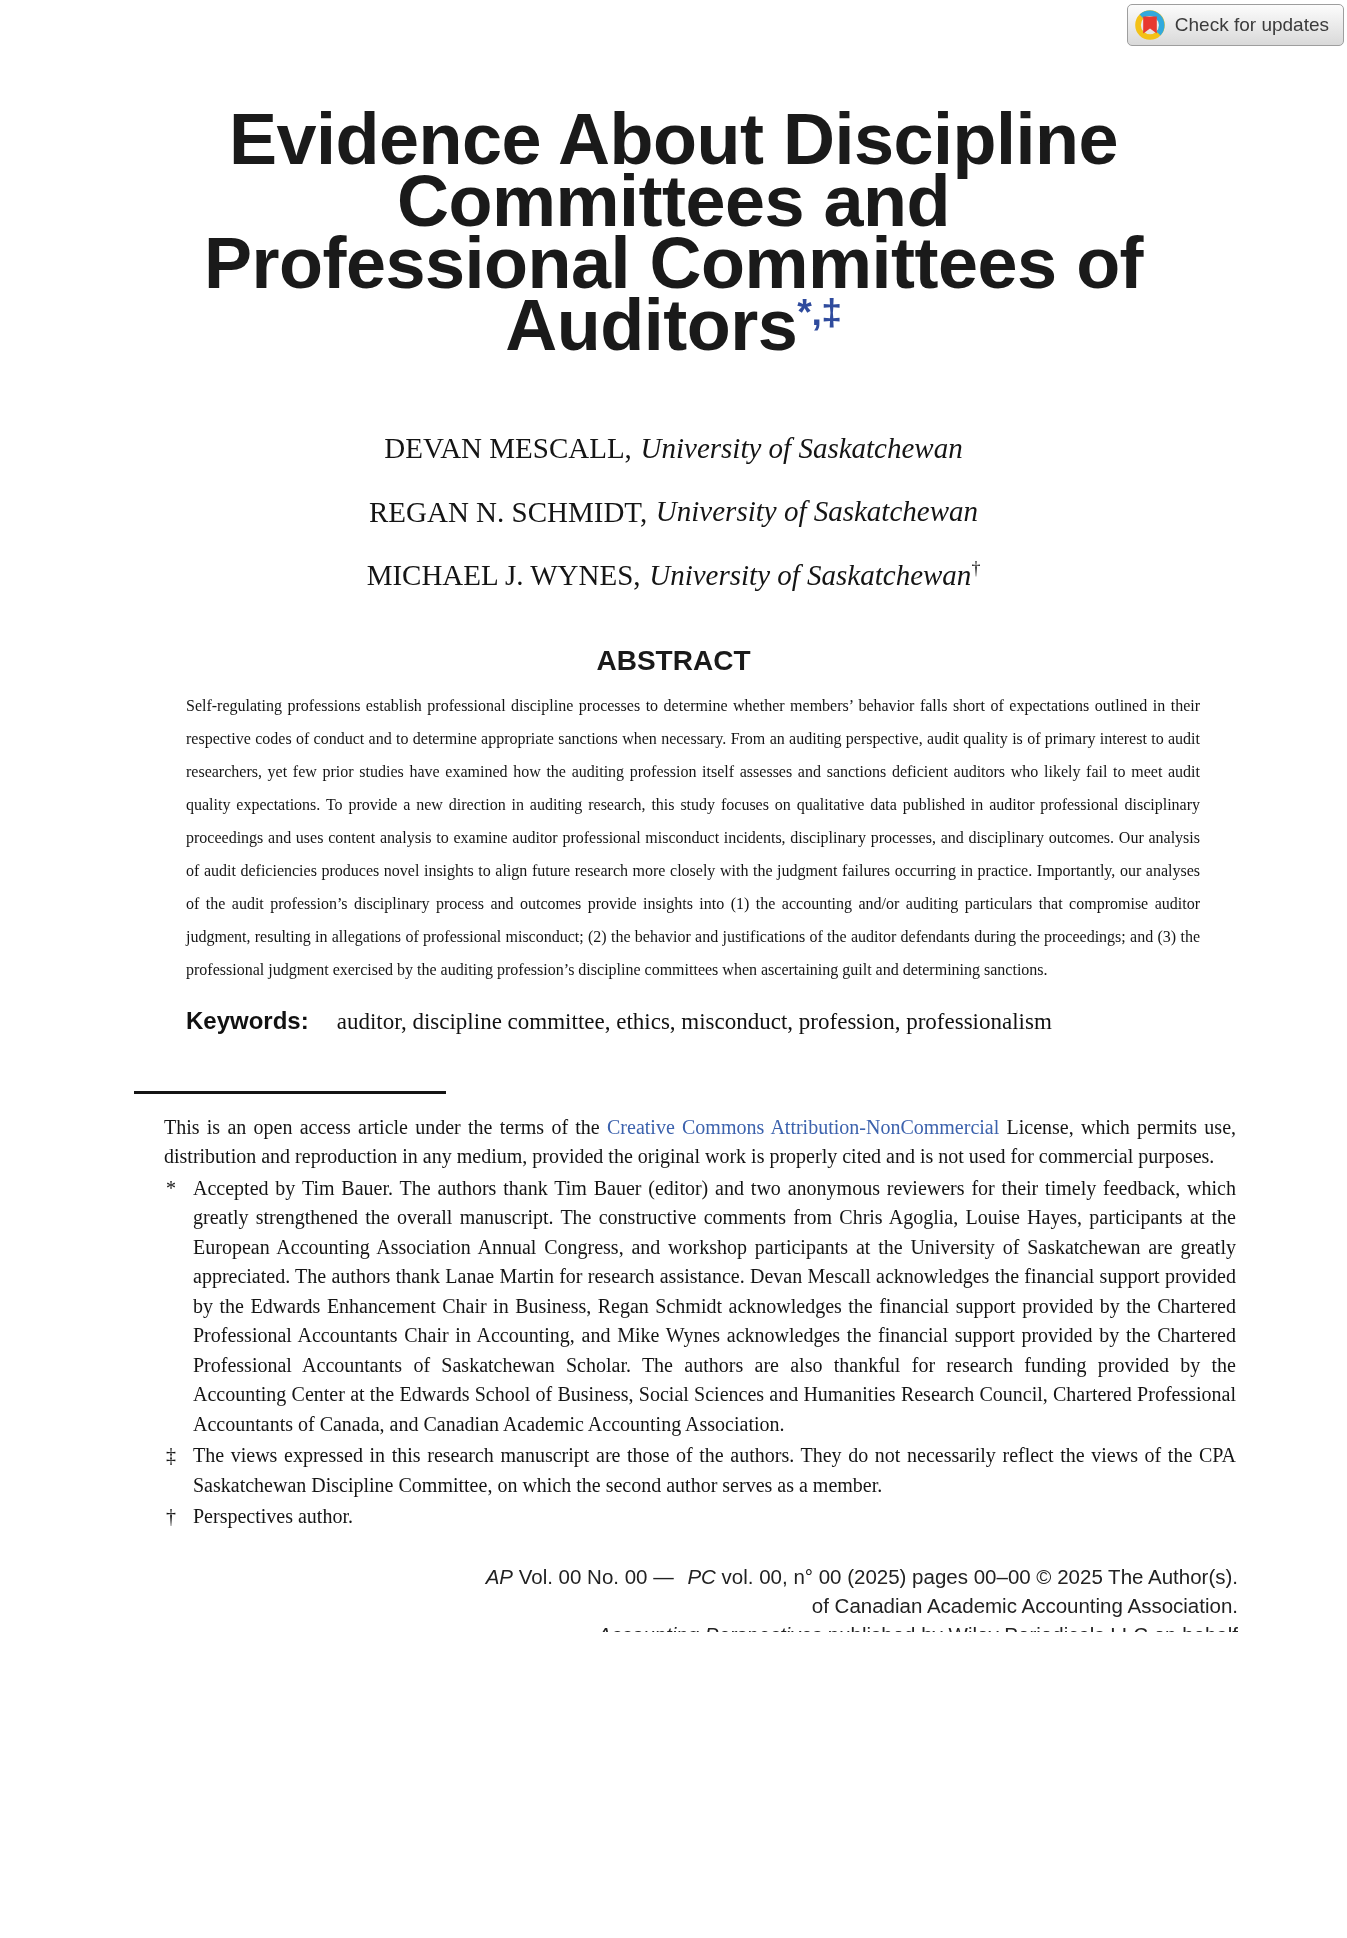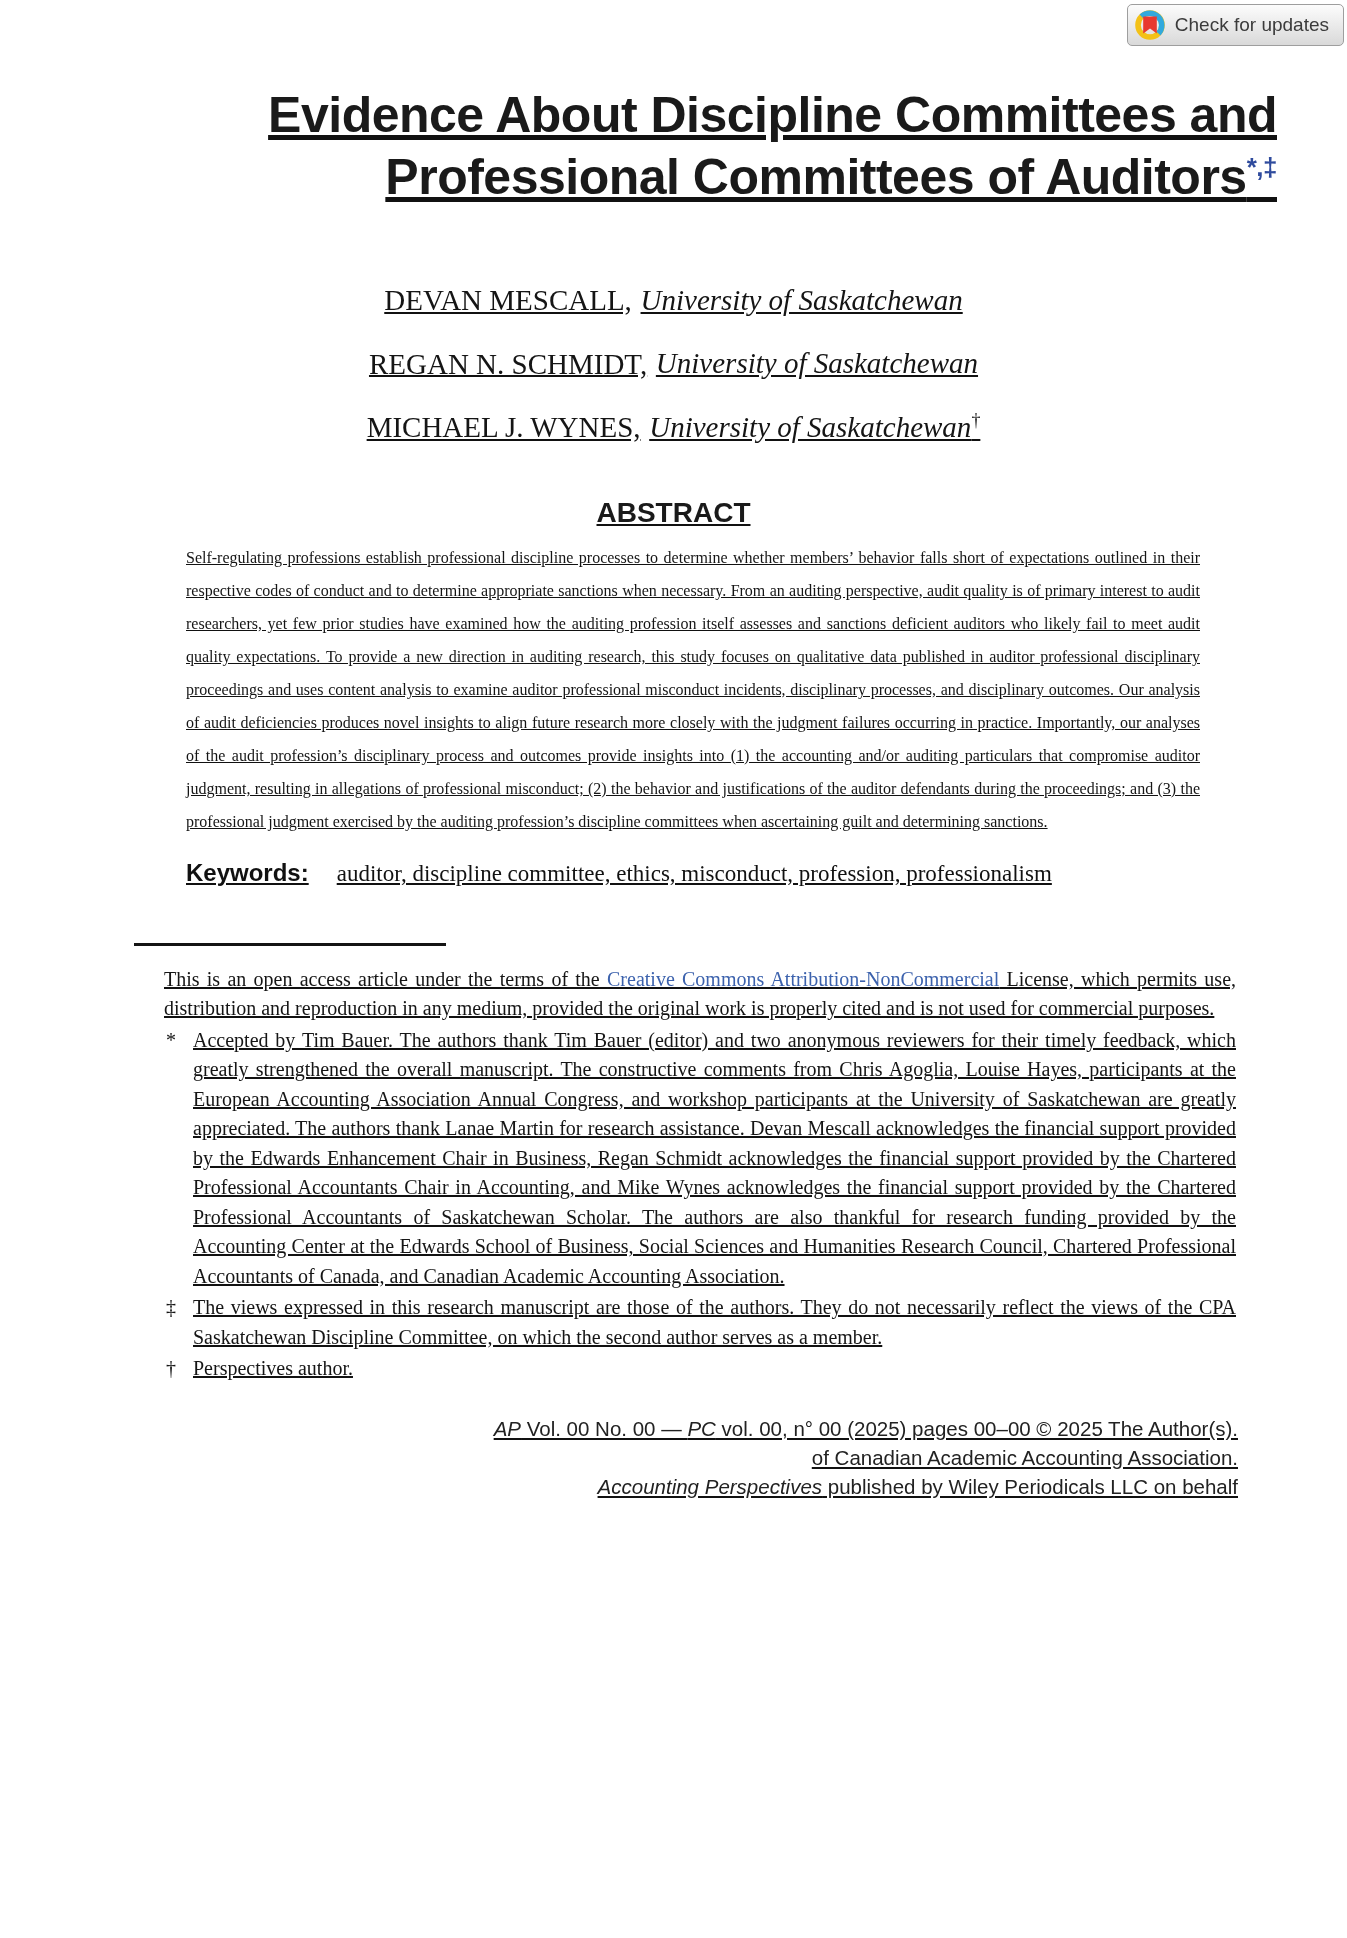--- a/index.html
+++ b/index.html
@@ -4,21 +4,20 @@
 <style>
   html,body{margin:0;padding:0;background:#ffffff;}
   .page{
     position:relative;
     width:1347px;
     height:1632px;
     background:#ffffff;
     overflow:hidden;
     font-family:"Liberation Serif", serif;
     color:#111111;
-    text-decoration:underline;
   }
 
   
   .badge{
     position:absolute;
     top:4px; right:3px;
     height:40px;
     display:flex;
     align-items:center;
     gap:9px;
@@ -30,25 +29,25 @@
   }
   .badge svg{display:block;}
   .badge-label{
     font-family:"Liberation Sans", sans-serif;
     font-size:19px;
     color:#3b3b3b;
   }
 
   
   .title{
-    margin:84px 70px 0 70px;
-    text-align:right;
+    margin:108px 70px 0 70px;
+    text-align:center;
     font-family:"Liberation Sans", sans-serif;
     font-weight:bold;
-    font-size:50px;
+    font-size:72px;
     line-height:62px;
     color:#1a1a1a;
     letter-spacing:-0.5px;
   }
   .title sup{
     font-size:0.52em;
     color:#2f4b9d;
     vertical-align:super;
     line-height:0;
   }
@@ -113,21 +112,21 @@
 
   
   .journal{
     margin:30px 109px 0 0;
     text-align:right;
     font-family:"Liberation Sans", sans-serif;
     font-size:20.5px;
     line-height:29px;
     color:#222222;
   }
-  .journal i{font-style:italic;}
+  .journal i{font-style:italic;margin-left:8px;}
 </style>
 </head>
 <body>
 
 <div class="page">
 
   <div class="badge">
     <svg width="32" height="32" viewBox="0 0 40 40">
       <circle cx="20" cy="20" r="15" fill="none" stroke="#f3c117" stroke-width="7"></circle>
       <path d="M9.4 9.4 A15 15 0 0 1 30.6 30.6" fill="none" stroke="#31a9dd" stroke-width="7"></path>

